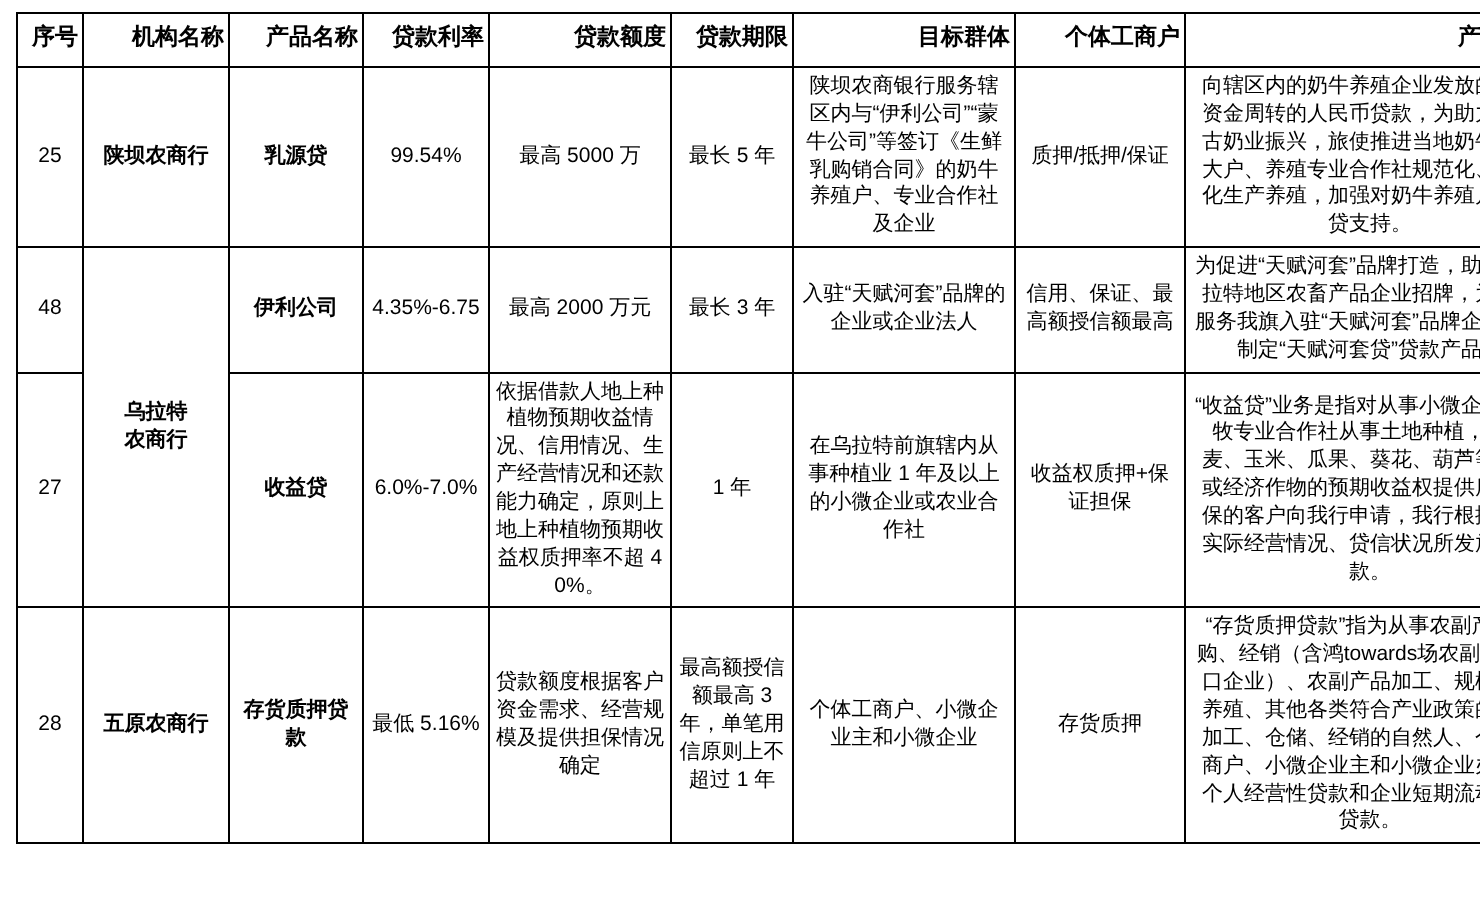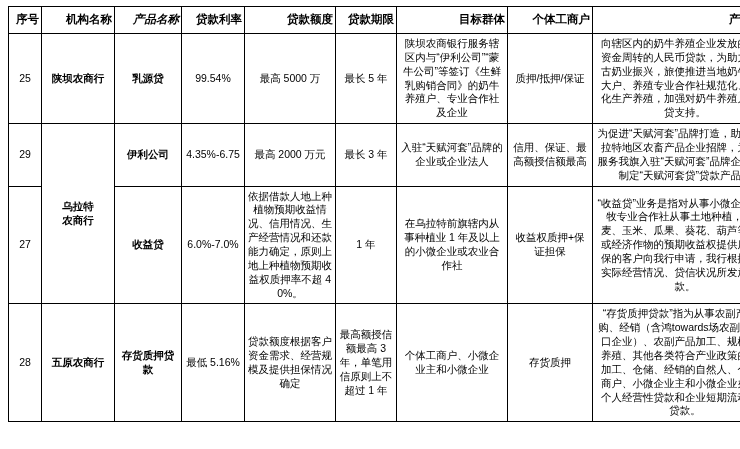--- a/index.html
+++ b/index.html
@@ -38,21 +38,21 @@
   }
   table.grid thead th {
     font-weight: bold;
     font-size: 11.5px;
     height: 22px;
     padding: 2px 2px;
     text-align: right;
   }
   .col-idx { width: 28px; }
   .col-org { width: 68px; }
-  .col-prod { width: 62px; font-style: italic; }
+  .col-prod { width: 62px; }
   .col-rate { width: 58px; }
   .col-amt { width: 86px; }
   .col-term { width: 56px; }
   .col-target { width: 106px; }
   .col-way { width: 80px; }
   .col-desc { width: 180px; }
 
   td.bold-cell { font-weight: bold; }
   td.idx { font-size: 11px; }
   td.desc {
@@ -88,21 +88,21 @@
         <td class="bold-cell">陕坝农商行</td>
         <td class="prod bold-cell">乳源贷</td>
         <td class="rate">99.54%</td>
         <td class="amt">最高 5000 万</td>
         <td class="term">最长 5 年</td>
         <td class="target">陕坝农商银行服务辖区内与“伊利公司”“蒙牛公司”等签订《生鲜乳购销合同》的奶牛养殖户、专业合作社及企业</td>
         <td class="way">质押/抵押/保证</td>
         <td class="desc">向辖区内的奶牛养殖企业发放的用于资金周转的人民币贷款，为助力内蒙古奶业振兴，旅使推进当地奶牛养殖大户、养殖专业合作社规范化、标准化生产养殖，加强对奶牛养殖户的信贷支持。</td>
       </tr>
       <tr>
-        <td class="idx">29</td>
+        <td class="idx">48</td>
         <td class="bold-cell" rowspan="2">乌拉特<br>农商行</td>
         <td class="prod bold-cell">伊利公司</td>
         <td class="rate">4.35%-6.75</td>
         <td class="amt">最高 2000 万元</td>
         <td class="term">最长 3 年</td>
         <td class="target">入驻“天赋河套”品牌的企业或企业法人</td>
         <td class="way">信用、保证、最高额授信额最高</td>
         <td class="desc">为促进“天赋河套”品牌打造，助力于乌拉特地区农畜产品企业招牌，为全面服务我旗入驻“天赋河套”品牌企业，特制定“天赋河套贷”贷款产品。</td>
       </tr>
       <tr>

